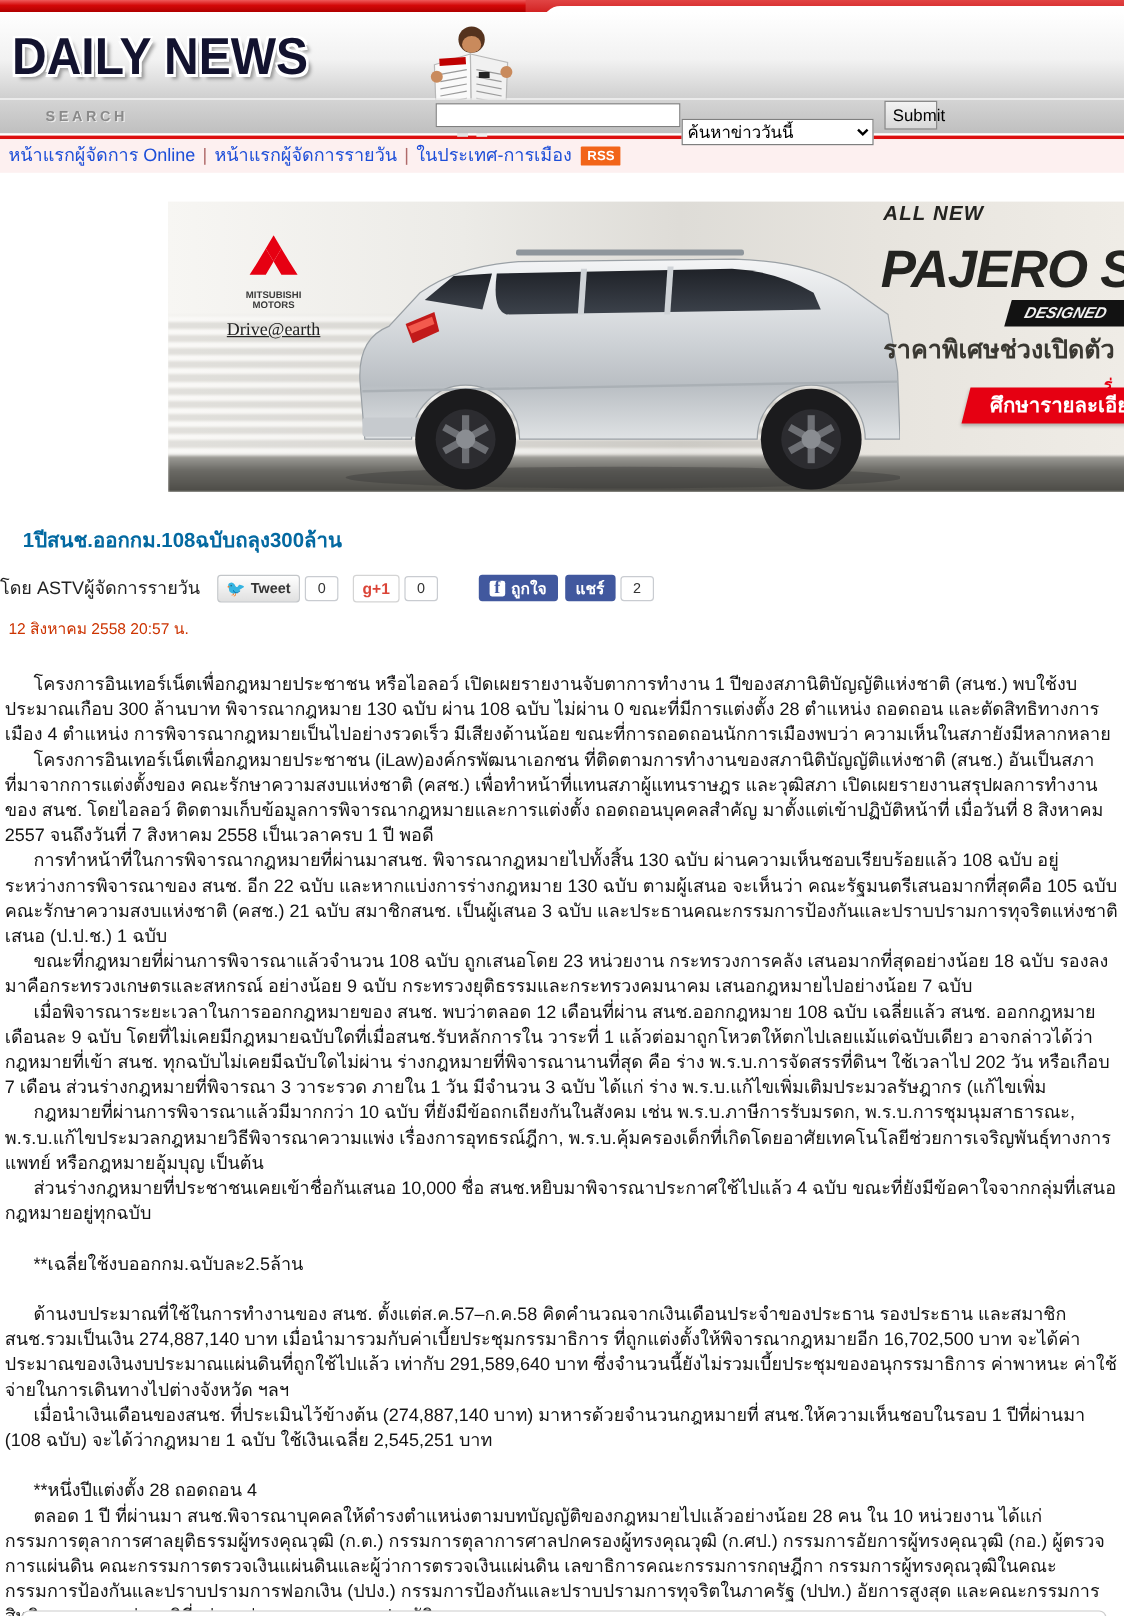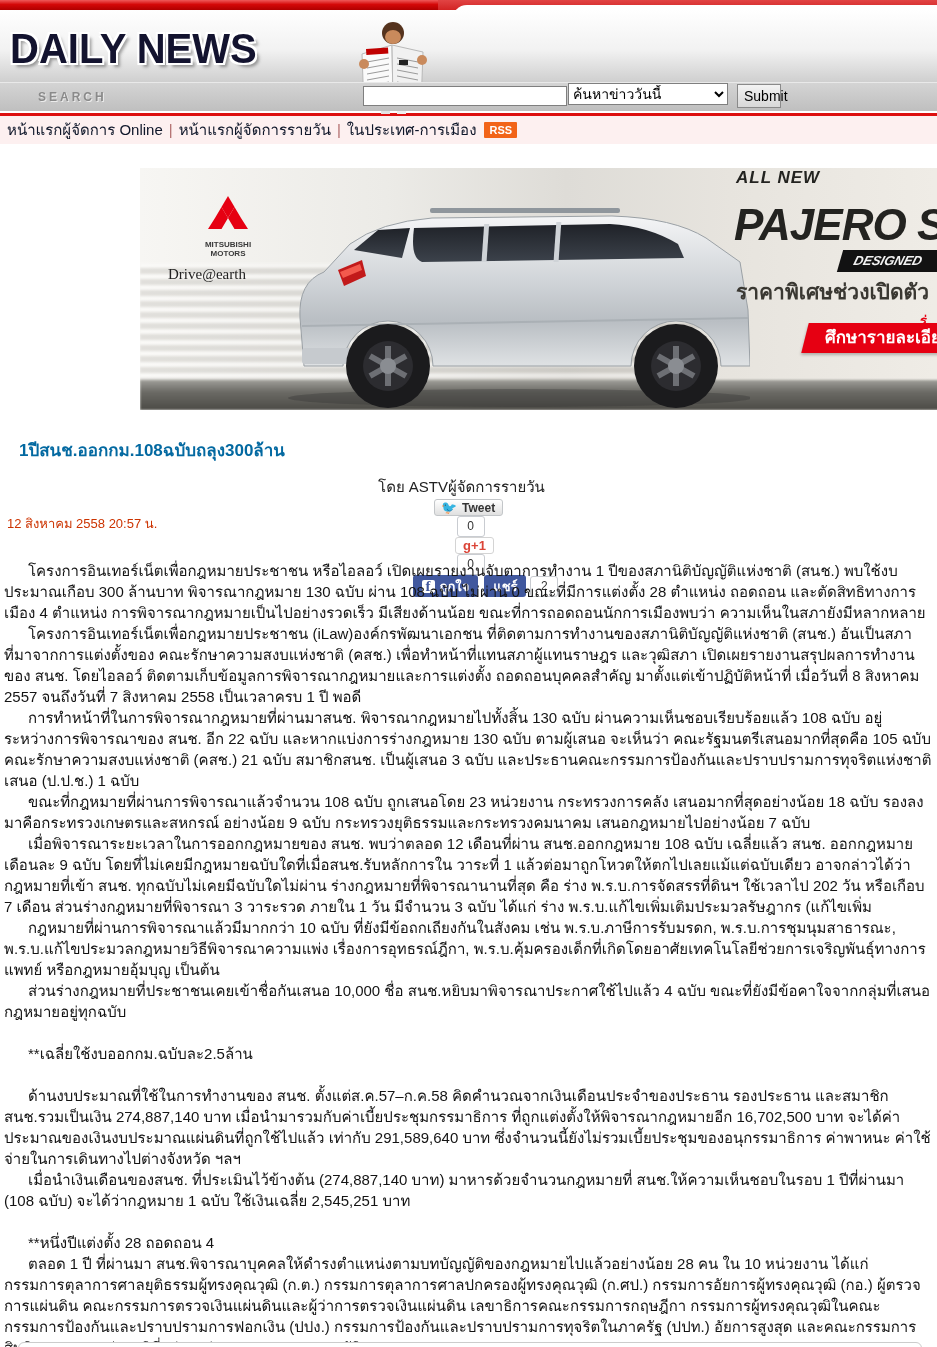--- a/index.html
+++ b/index.html
@@ -16,54 +16,54 @@
   .logo-text{
     position:absolute;left:10px;top:14px;font-size:40px;font-weight:900;color:#13132f;
     letter-spacing:0px;transform:scaleY(1.08);transform-origin:left top;
     text-shadow:2px 2px 0 #fff,-2px -2px 0 #fff,2px -2px 0 #fff,-2px 2px 0 #fff,4px 4px 3px rgba(0,0,0,.35);
   }
   .reader-figure{position:absolute;left:352px;top:8px;}
   
   .search-band{position:relative;height:28px;background:linear-gradient(180deg,#d4d4d4,#bfbfbf);border-top:1px solid #e9e9e9;}
   .search-label{position:absolute;left:38px;top:7px;font-size:12px;font-weight:bold;letter-spacing:3px;color:#8a8a8a;text-shadow:1px 1px 0 #ececec;}
   .search-input{position:absolute;left:363px;top:3px;width:196px;height:18px;border:1px solid #7f7f7f;background:#fff;font-size:13px;padding:0 3px;}
-  .search-select{position:absolute;left:568px;top:0;width:160px;height:22px;font-size:14px;border:1px solid #7f7f7f;background:#fff;}
+  .search-select{position:absolute;left:568px;top:16px;width:160px;height:22px;font-size:14px;border:1px solid #7f7f7f;background:#fff;}
   .search-submit{position:absolute;left:737px;top:1px;width:44px;height:24px;font-size:14px;background:linear-gradient(180deg,#f3f3f3,#d8d8d8);border:1px solid #8a8a8a;}
   .sep-white{height:2px;background:#fff;}
   .sep-red{height:3px;background:#dd0f0f;}
   
   .nav-bar{height:28px;line-height:28px;background:#fdf0f0;padding-left:7px;font-size:15px;color:#9a3433;white-space:nowrap;}
-  .nav-bar a{color:#0f172a;text-decoration:none;}
+  .nav-bar a{color:#1d4ed8;text-decoration:none;}
   .nav-sep{color:#b06a6a;margin:0 6px;}
   .rss-badge{display:inline-block;background:#f26418;color:#fff;font-size:11px;font-weight:bold;line-height:14px;padding:1px 5px;margin-left:8px;vertical-align:1px;border-radius:1px;text-align:right;}
   
   .ad-banner{
     position:absolute;left:140px;top:168px;width:820px;height:242px;overflow:hidden;cursor:pointer;
     background:linear-gradient(90deg,#f7f6f3 0%,#ecebe7 30%,#dedcd7 52%,#e7e4de 72%,#f0ede7 100%);
   }
   .streaks{position:absolute;left:0;top:95px;width:560px;height:120px;opacity:.5;filter:blur(1px);
     background:repeating-linear-gradient(180deg,rgba(255,255,255,.55) 0 5px,rgba(125,122,114,.35) 5px 11px);}
   .road{position:absolute;left:0;bottom:0;width:100%;height:30px;filter:blur(1px);
     background:linear-gradient(180deg,#a09f9a 0%,#6b6a65 40%,#4c4b46 100%);}
   .mmc-logo{position:absolute;left:28px;top:28px;width:120px;text-align:center;}
   .mmc-caption{font-size:8px;font-weight:bold;color:#3a3a3a;line-height:9px;margin-top:2px;}
-  .mmc-tagline{font-family:"Liberation Serif","DejaVu Serif",serif;font-size:15px;color:#222;margin-top:8px;text-align:left;}
+  .mmc-tagline{font-family:"Liberation Serif","DejaVu Serif",serif;font-size:15px;color:#222;margin-top:8px;text-align:center;text-decoration:underline;}
   .car-wrap{position:absolute;left:140px;top:30px;}
   .ad-allnew{position:absolute;left:596px;top:0;font-size:17px;font-weight:900;font-style:italic;color:#232320;letter-spacing:1px;}
   .ad-model{position:absolute;left:594px;top:32px;font-size:44px;font-weight:900;font-style:italic;color:#232320;letter-spacing:-1px;white-space:nowrap;}
   .ad-badge{position:absolute;left:700px;top:82px;width:130px;height:22px;background:#121212;transform:skewX(-16deg);line-height:22px;padding-left:14px;color:#f2f2f2;font-size:13px;font-style:italic;font-weight:bold;white-space:nowrap;}
   .ad-price{position:absolute;left:596px;top:104px;font-size:21px;font-weight:bold;color:#3a3832;white-space:nowrap;}
   .ad-price-value{font-size:34px;font-weight:900;font-style:italic;color:#e60012;margin-left:8px;vertical-align:-4px;}
   .ad-price-sub{position:absolute;left:780px;top:142px;font-size:13px;font-weight:bold;color:#e60012;}
   .ad-cta{position:absolute;left:665px;top:155px;height:30px;background:#e60012;transform:skewX(-14deg);line-height:30px;padding:0 20px;white-space:nowrap;box-shadow:0 2px 3px rgba(0,0,0,.25);}
   .ad-cta span{display:inline-block;transform:skewX(14deg);color:#fff;font-size:17px;font-weight:bold;}
   
   .article{position:absolute;left:0;top:424px;width:937px;padding:0;}
   .headline{margin:12px;padding:0 0 0 7px;font-size:17px;font-weight:bold;color:#0369a1;}
-  .byline-row{display:flex;align-items:center;height:30px;margin-top:7px;padding-left:0;flex-direction:column;}
+  .byline-row{display:flex;align-items:center;height:30px;margin-top:7px;padding-left:0;}
   .byline{font-size:15px;color:#222;margin-right:14px;}
   .date-row{padding-left:7px;margin-top:8px;font-size:13px;color:#cc3300;}
   
   .tweet-btn{display:inline-flex;align-items:center;height:21px;padding:0 7px;border:1px solid #c3c6c9;border-radius:3px;background:linear-gradient(180deg,#fff,#e0e0e0);font-size:12px;font-weight:bold;color:#333;cursor:pointer;}
   .tweet-bird{color:#2aa3ef;font-size:13px;margin-right:4px;}
   .count-bubble{display:inline-block;min-width:16px;height:19px;line-height:19px;padding:0 5px;border:1px solid #c9ccd1;border-radius:3px;background:#fff;font-size:12px;color:#333;text-align:center;margin-left:4px;cursor:pointer;}
   .gplus-btn{display:inline-flex;align-items:center;height:21px;padding:0 7px;border:1px solid #d4d4d4;border-radius:3px;background:#fff;font-size:13px;font-weight:bold;color:#db4437;margin-left:12px;cursor:pointer;}
   .fb-group{display:inline-flex;align-items:center;margin-left:34px;}
   .fb-btn{display:inline-flex;align-items:center;height:22px;padding:0 9px;border-radius:3px;background:#41589e;color:#fff;font-size:13px;font-weight:bold;cursor:pointer;}
   .fb-f{font-family:"Liberation Serif","DejaVu Serif",serif;font-weight:bold;font-size:15px;margin-right:5px;background:#fff;color:#41589e;width:13px;height:13px;line-height:13px;text-align:center;border-radius:2px;}

